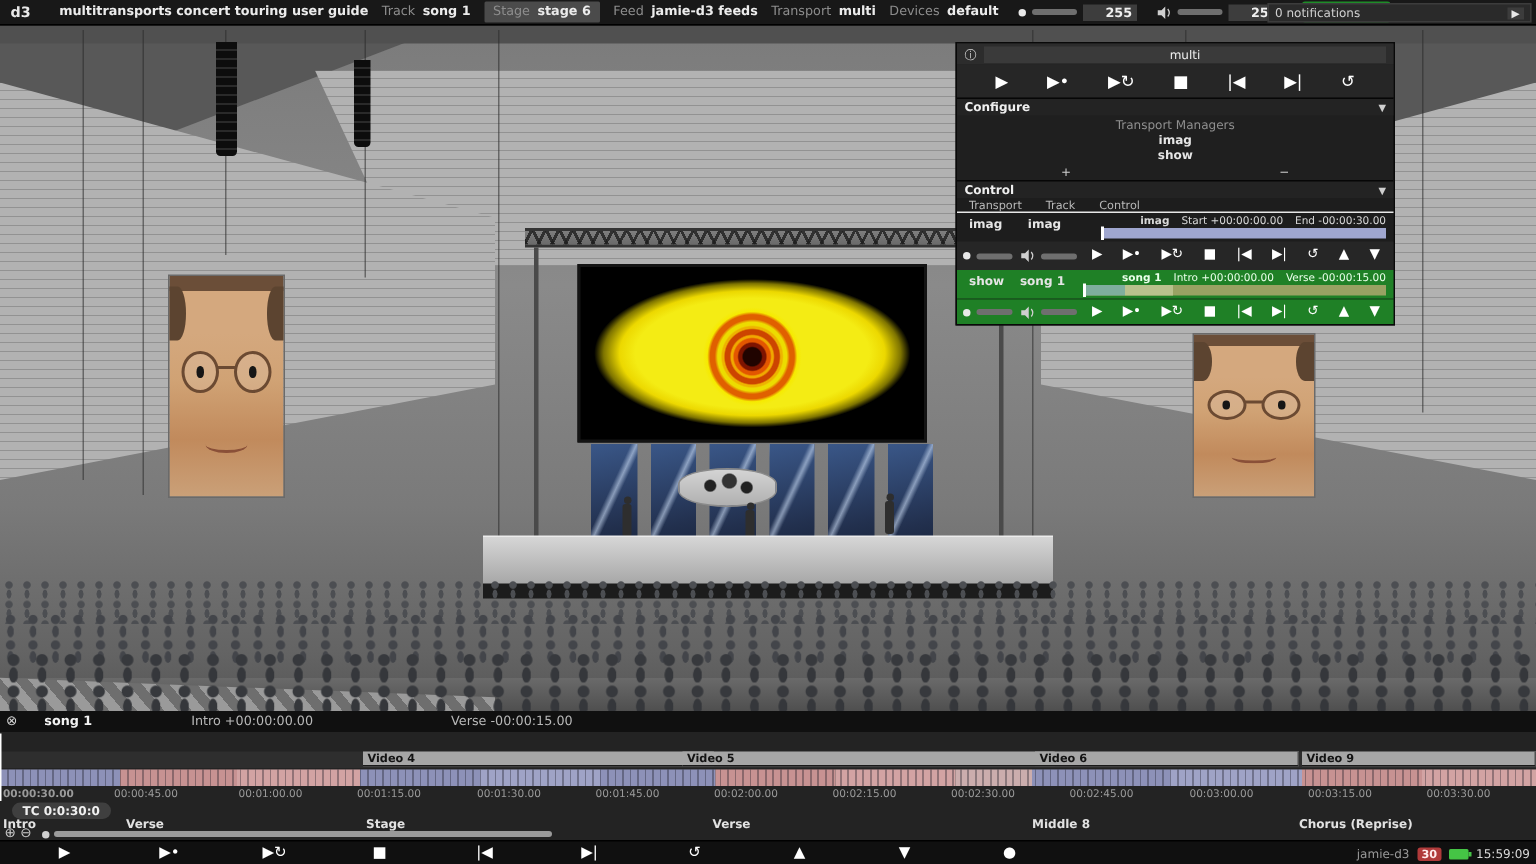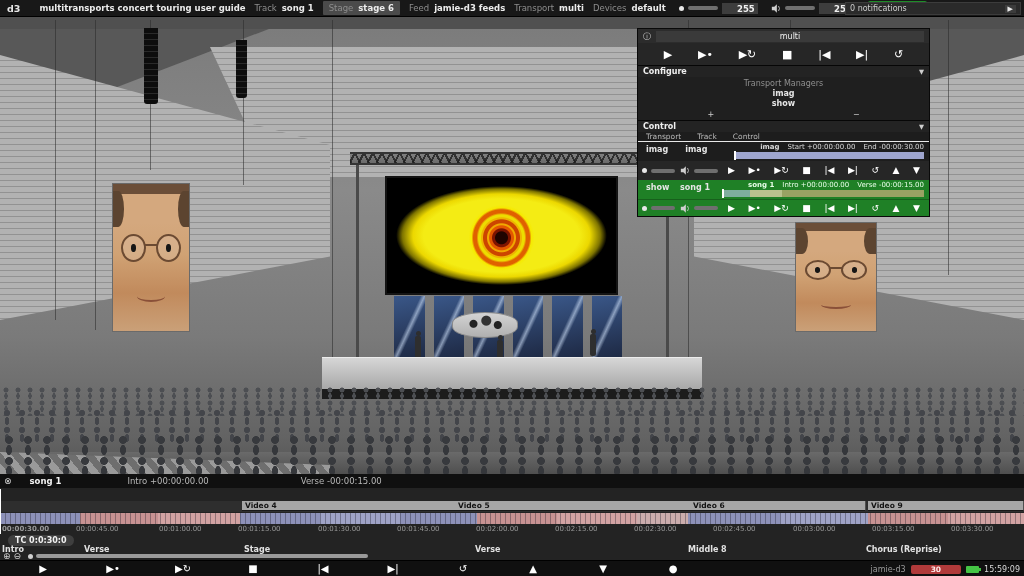--- a/index.html
+++ b/index.html
@@ -108,21 +108,21 @@
 .secrow{position:absolute;top:71px;left:0;width:100%;height:9px}
 .sec{position:absolute;top:0;font-size:8px;font-weight:700;color:#e2e2e2;white-space:nowrap}
 .zoomrow{position:absolute;top:78px;left:3px;height:8px;display:flex;align-items:center;gap:3px;color:#cfcfcf;font-size:9px}
 .sbdot{width:5px;height:5px;background:#cfcfcf;border-radius:50%;margin-left:4px}
 .scrollbar{width:332px;height:4px;background:#9a9a9a;border-radius:2px}
 .playhead{position:absolute;left:0;top:15px;width:1px;height:45px;background:#fff}
 
 #bottombar{position:absolute;left:0;top:560px;width:1024px;height:16px;background:#101010;border-top:1px solid #000;z-index:25}
 .bbtn{position:absolute;top:0;width:42px;height:16px;color:#fff;font-size:10px;text-align:center;line-height:16px;background:none;border:none;font-family:inherit;white-space:nowrap}
 .bright{position:absolute;right:4px;top:0;height:16px;display:flex;align-items:center;gap:5px;font-size:8px;color:#9a9a9a}
-.fps{background:var(--badge-red);color:#ffecec;font-weight:700;font-size:7.5px;padding:0 20px;border-radius:2px;height:9px;line-height:9px}
+.fps{background:var(--badge-red);color:#ffecec;font-weight:700;font-size:7.5px;padding:0 3px;border-radius:2px;height:9px;line-height:9px}
 .batt{width:13px;height:7px;background:var(--battery-green);border-radius:1px;position:relative}
 .batt::after{content:"";position:absolute;right:-2px;top:2px;width:2px;height:3px;background:var(--battery-green)}
 .clock{color:#d8d8d8}
 .spk{display:inline-block}
 </style>
 </head>
 <body>
 
 <div id="app">
 

